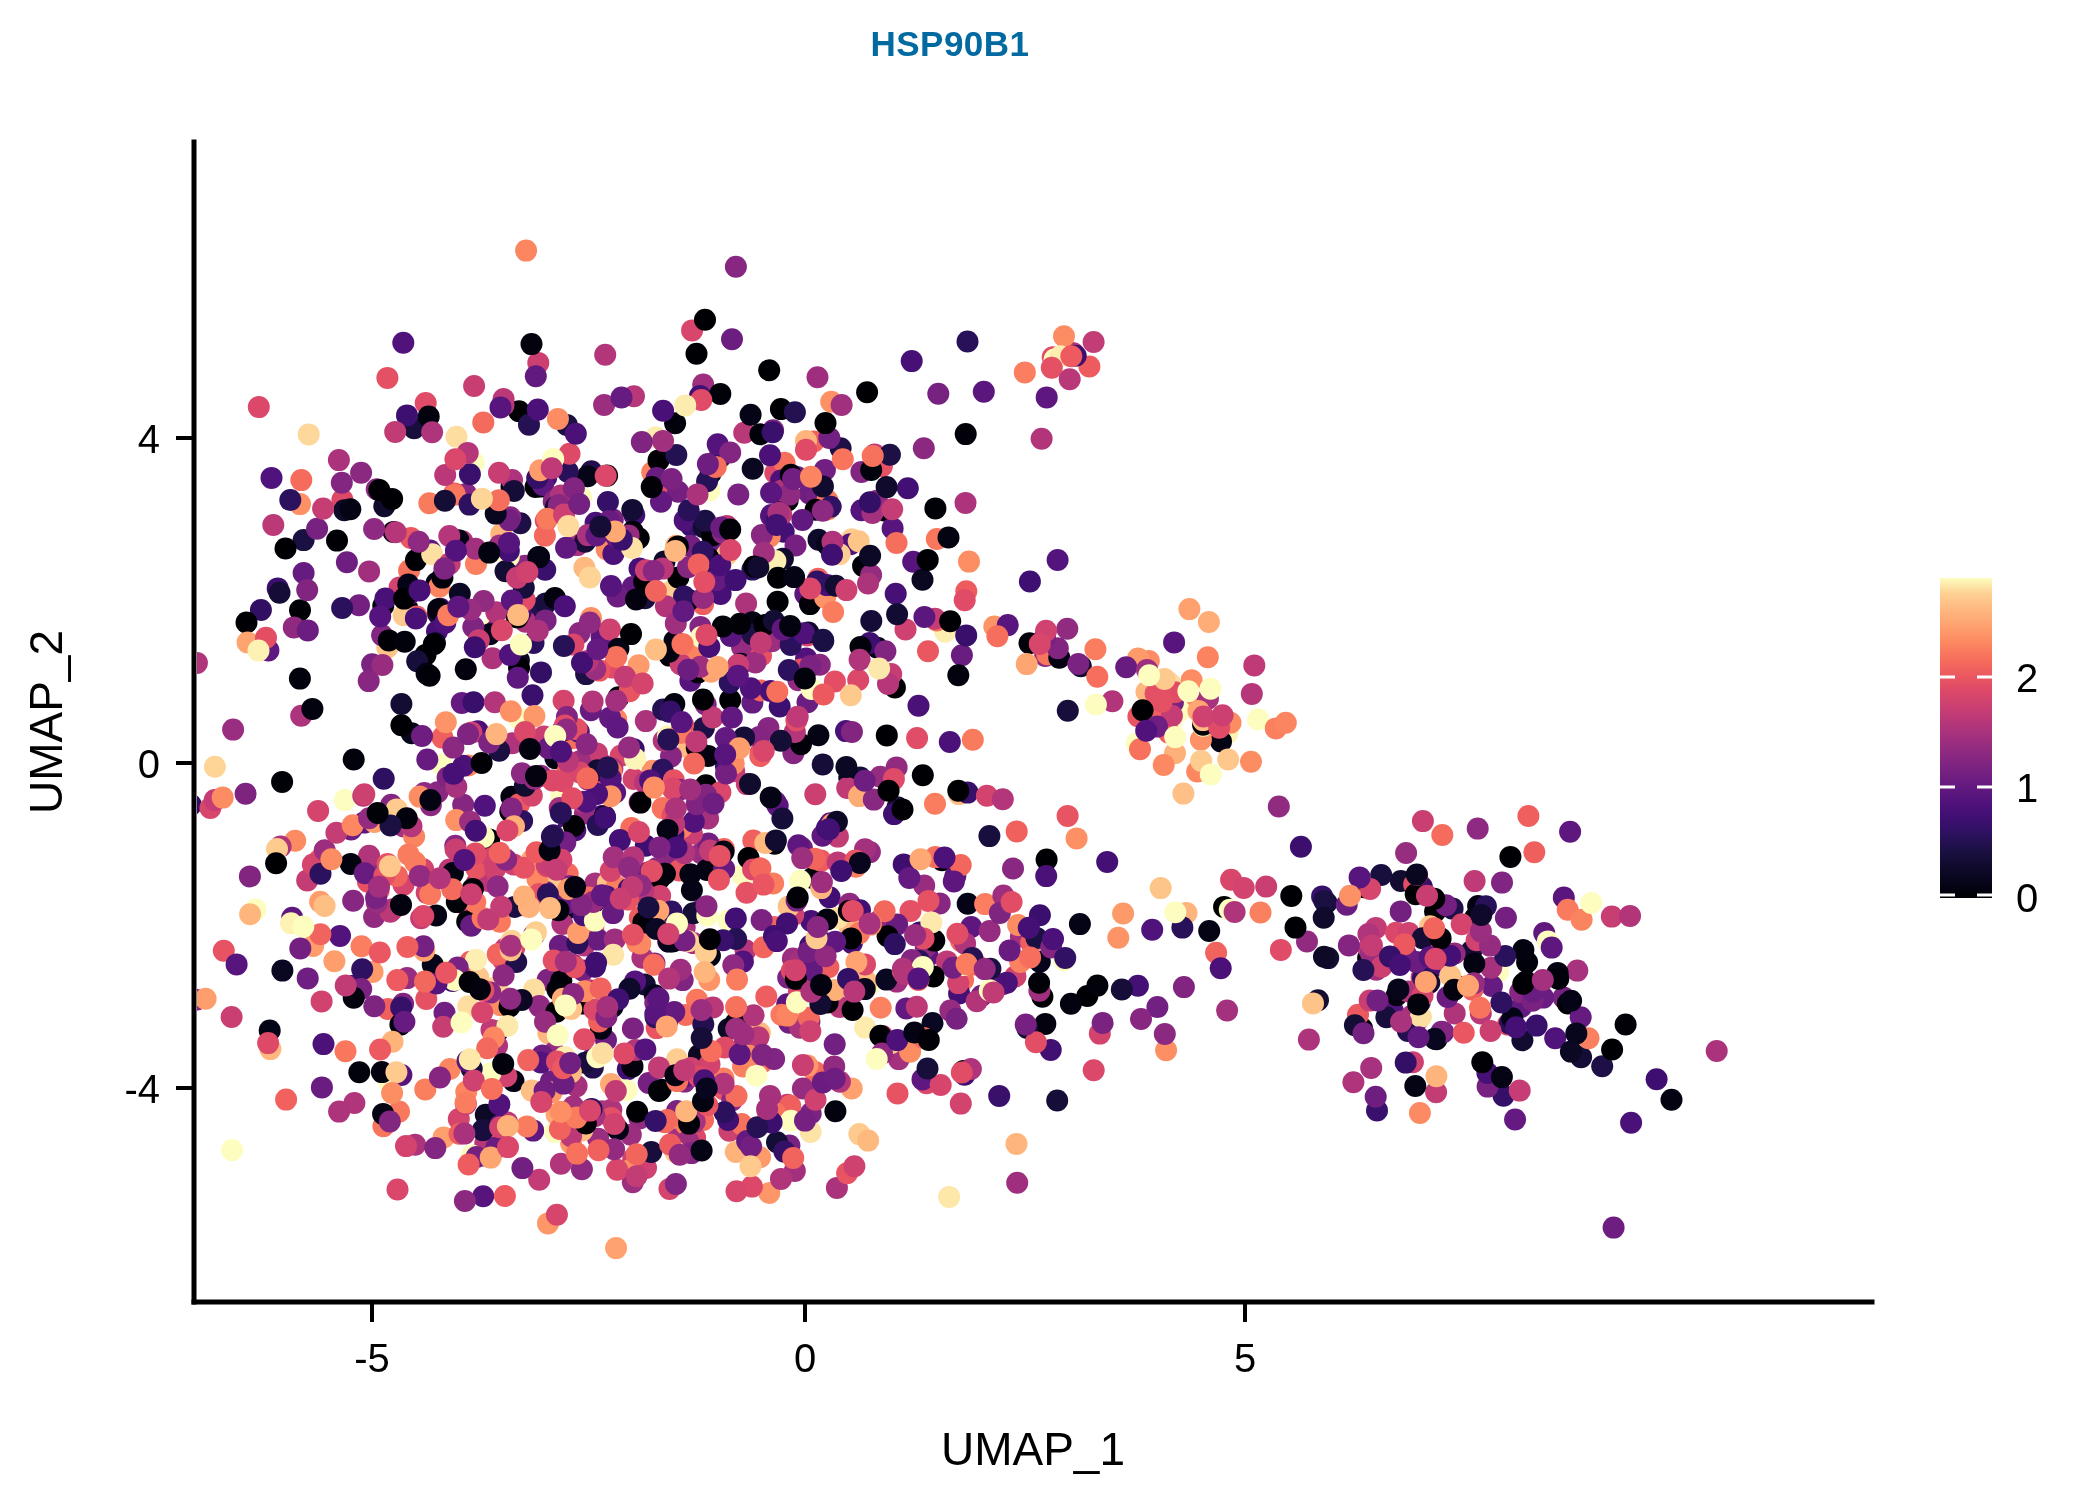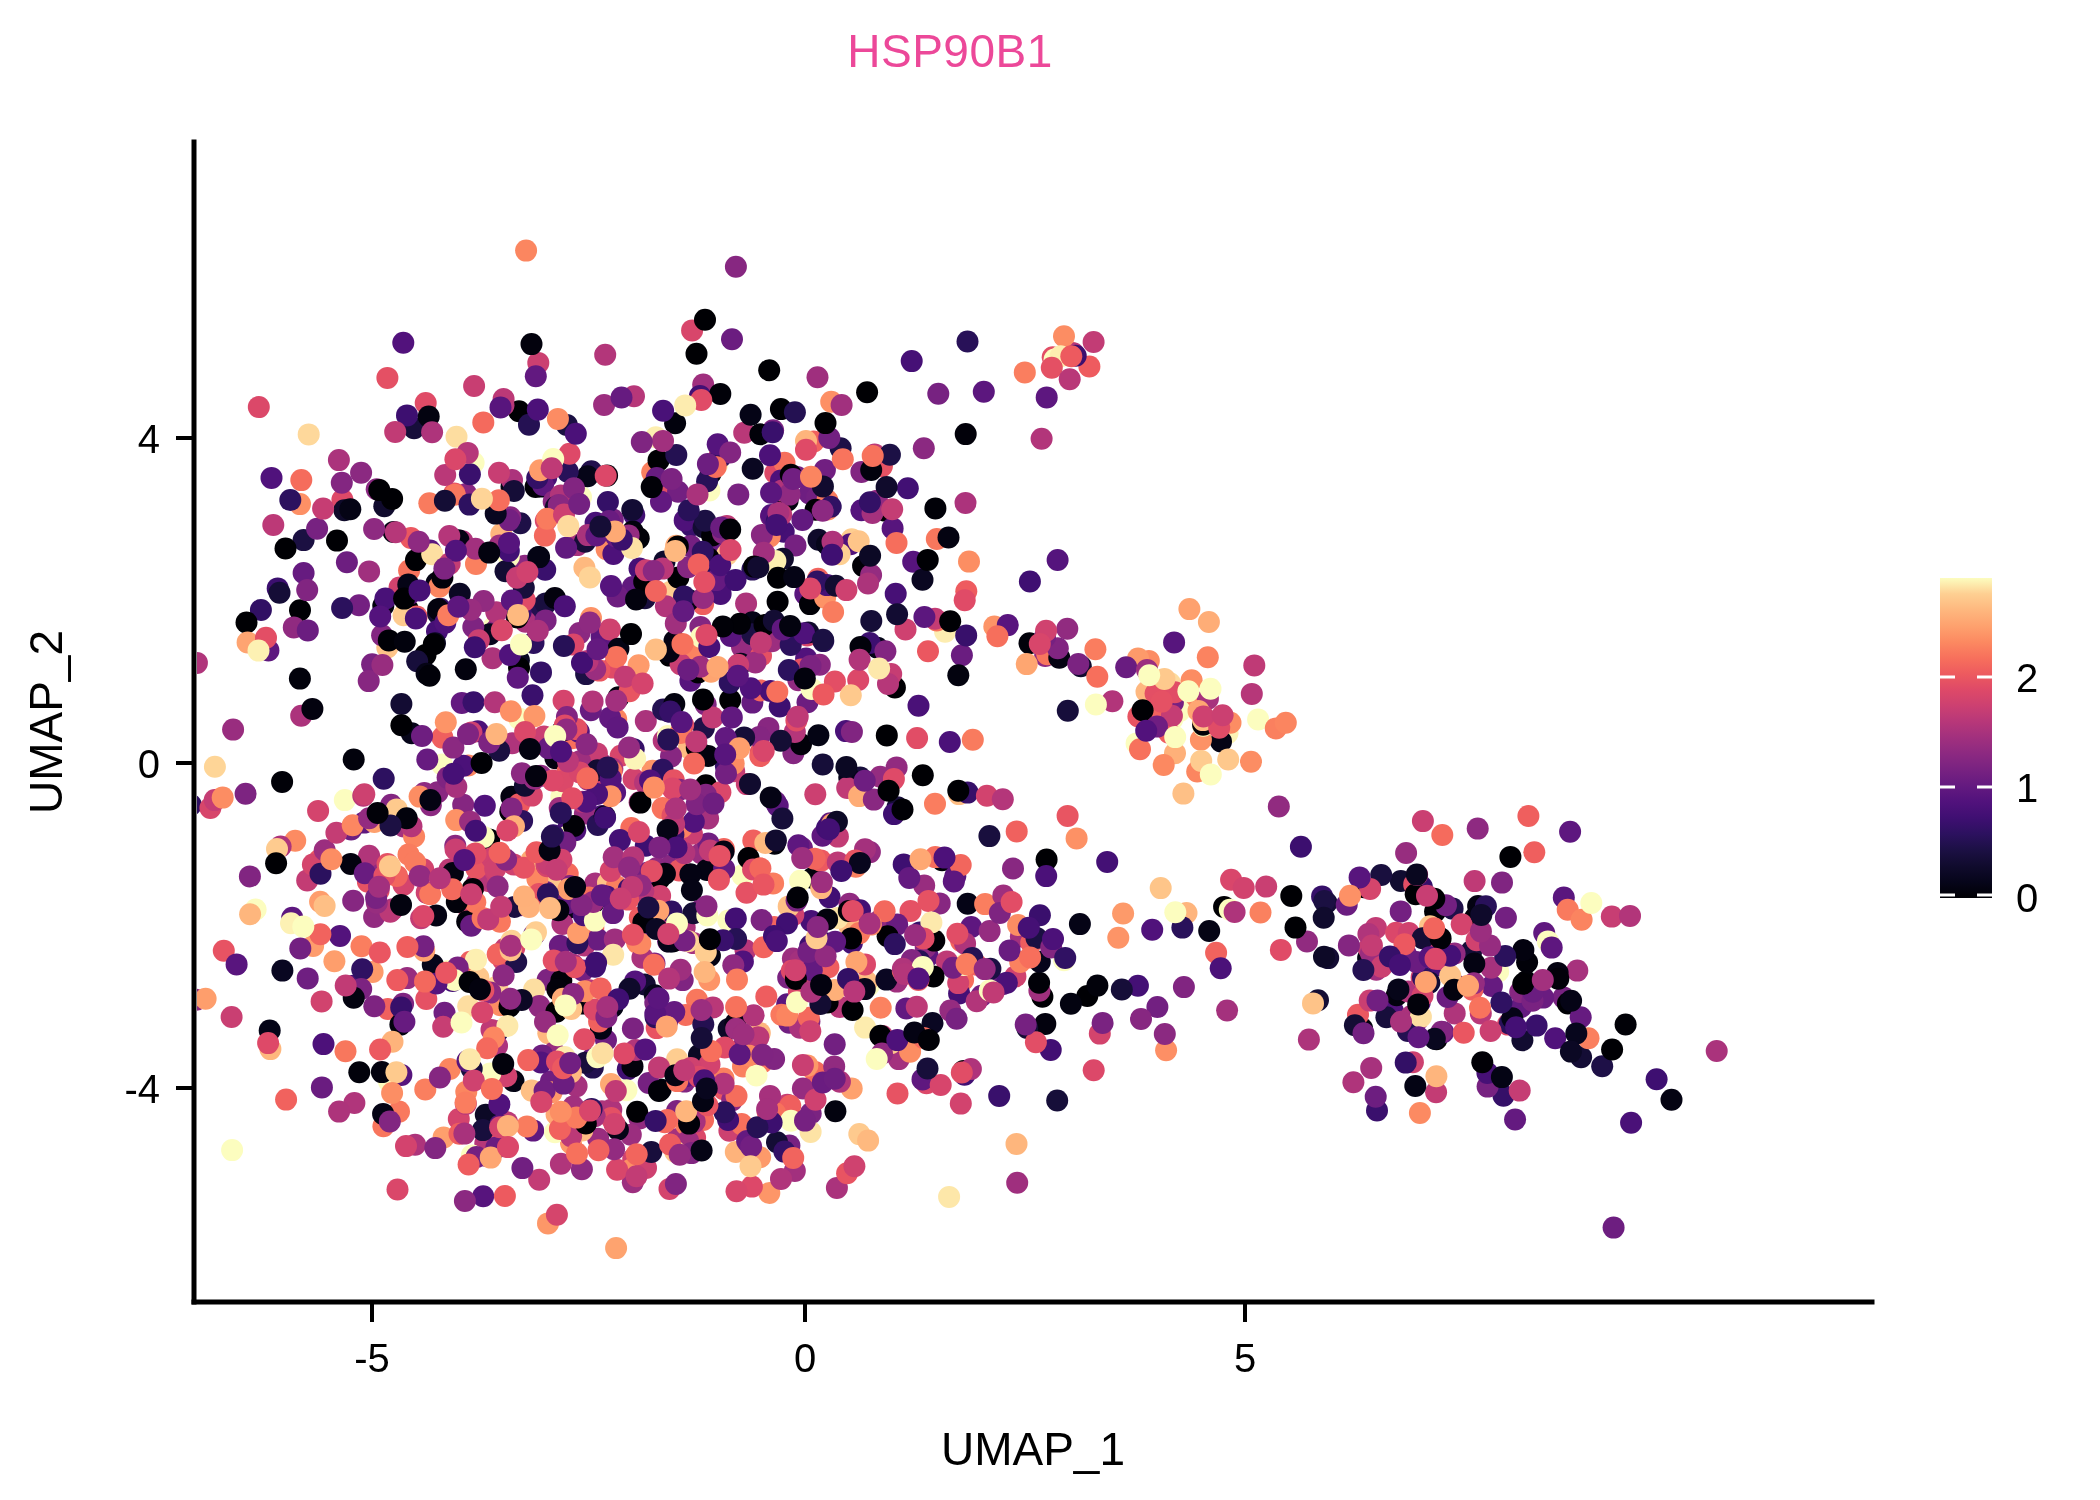--- a/index.html
+++ b/index.html
@@ -4,21 +4,21 @@
 <style>
   html,body{margin:0;padding:0;}
   body{
     width:2100px;height:1500px;background:#ffffff;
     font-family:"Liberation Sans", sans-serif;
     overflow:hidden;position:relative;
   }
   #stage{position:absolute;left:0;top:0;width:2100px;height:1500px;}
   #title{
     position:absolute;left:0;top:24px;width:1900px;text-align:center;
-    font-size:46px;font-weight:normal;color:#ec4899;letter-spacing:0.5px;
+    font-size:35px;font-weight:bold;color:#0369a1;letter-spacing:0.5px;
   }
   #plotsvg{position:absolute;left:0;top:0;}
   .axis-label{font-size:46px;fill:#000;font-family:"Liberation Sans",sans-serif;}
   .tick-label{font-size:40px;fill:#000;font-family:"Liberation Sans",sans-serif;}
   .legend-label{font-size:40px;fill:#000;font-family:"Liberation Sans",sans-serif;}
   .axisline{stroke:#000;stroke-width:5;fill:none;stroke-linecap:square;}
   .tickmark{stroke:#000;stroke-width:4;}
   .legend-tick{stroke:#ffffff;stroke-width:3;}
 </style>
 </head>

